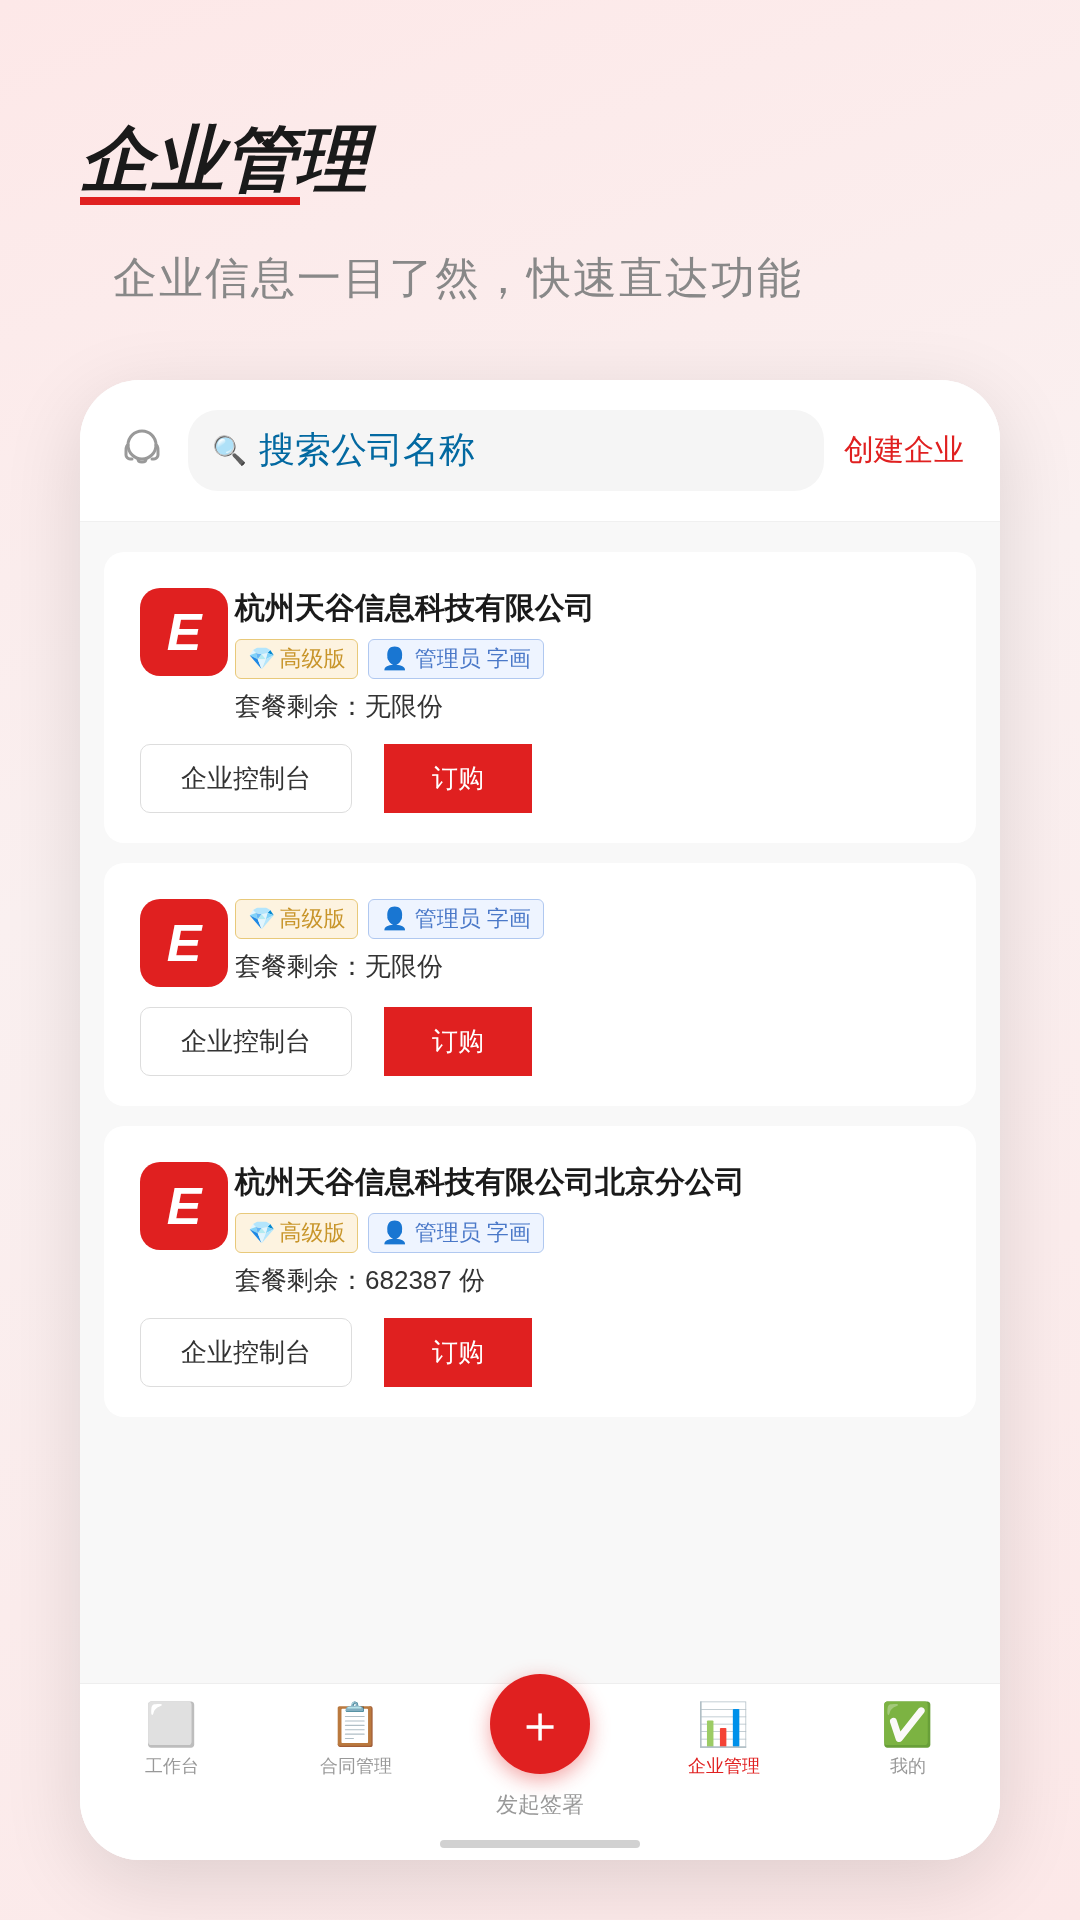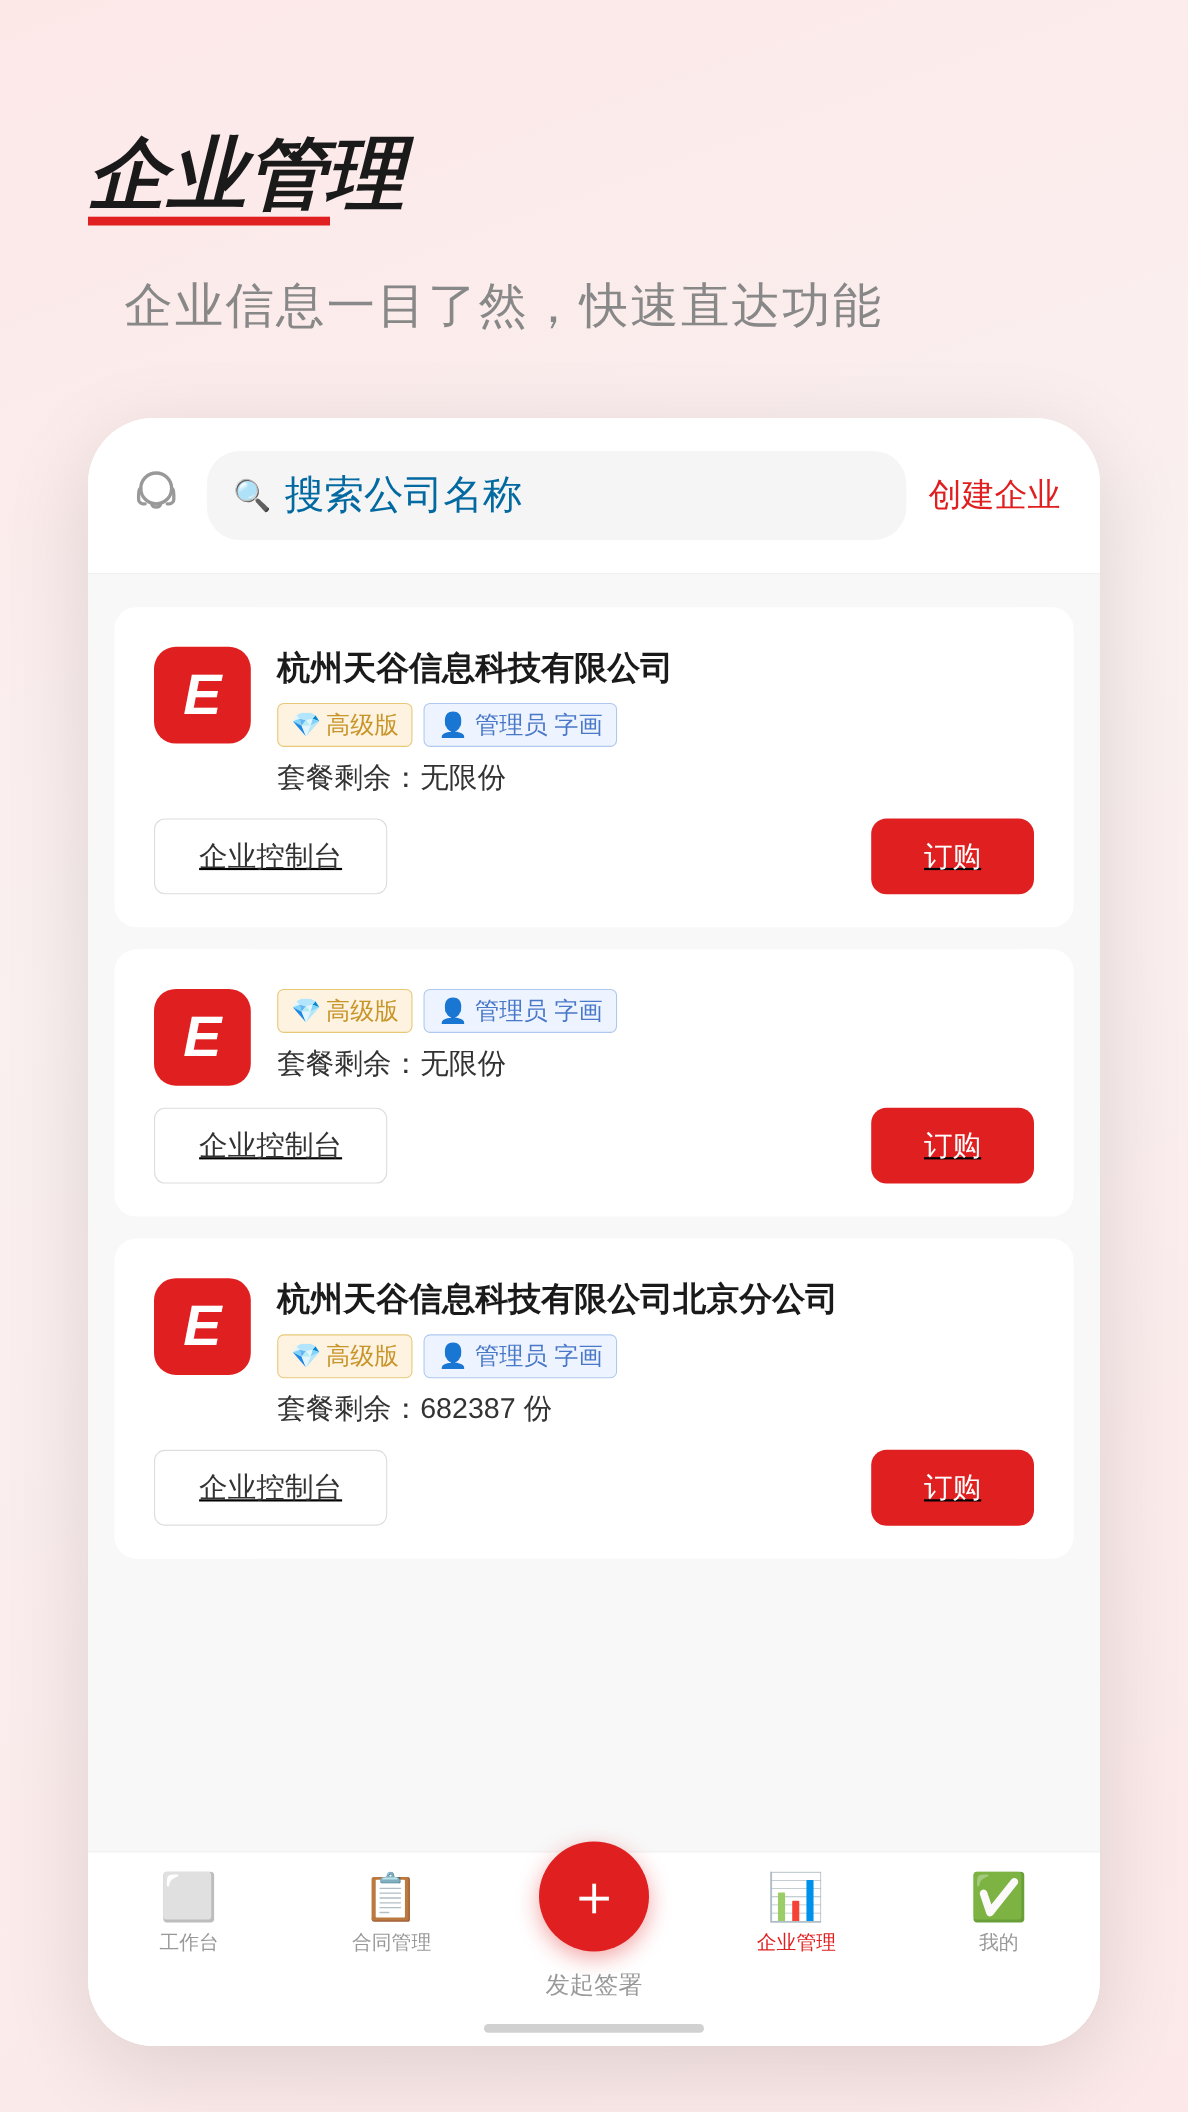--- a/index.html
+++ b/index.html
@@ -125,21 +125,21 @@
     .company-card {
       background: #fff;
       margin: 10px 24px;
       border-radius: 20px;
       padding: 36px 36px 30px 36px;
     }
 
     .company-header {
       display: flex;
       align-items: flex-start;
-      gap: 24px;
+      gap: 7px;
       margin-bottom: 20px;
     }
 
     .company-logo {
       width: 88px;
       height: 88px;
       background: #e02020;
       border-radius: 20px;
       display: flex;
       align-items: center;
@@ -197,40 +197,39 @@
       margin-top: 0;
     }
 
     .quota-text span {
       color: #333;
       font-weight: 500;
     }
 
     .company-actions {
       display: flex;
-      justify-content: space-between;
-      gap: 16px;
+      justify-content: flex-start;
+      gap: 32px;
       margin-top: 20px;
-      text-decoration: underline;
     }
 
     .btn-outline {
       border: 1px solid #ddd;
       background: #fff;
       border-radius: 10px;
       padding: 16px 40px;
       font-size: 26px;
       color: #333;
       cursor: pointer;
     }
 
     .btn-primary {
       background: #e02020;
       border: none;
-      border-radius: 14px;
+      border-radius: 0;
       padding: 16px 48px;
       font-size: 26px;
       color: #fff;
       cursor: pointer;
       font-weight: 500;
     }
 
     
     .bottom-nav {
       background: #fff;

